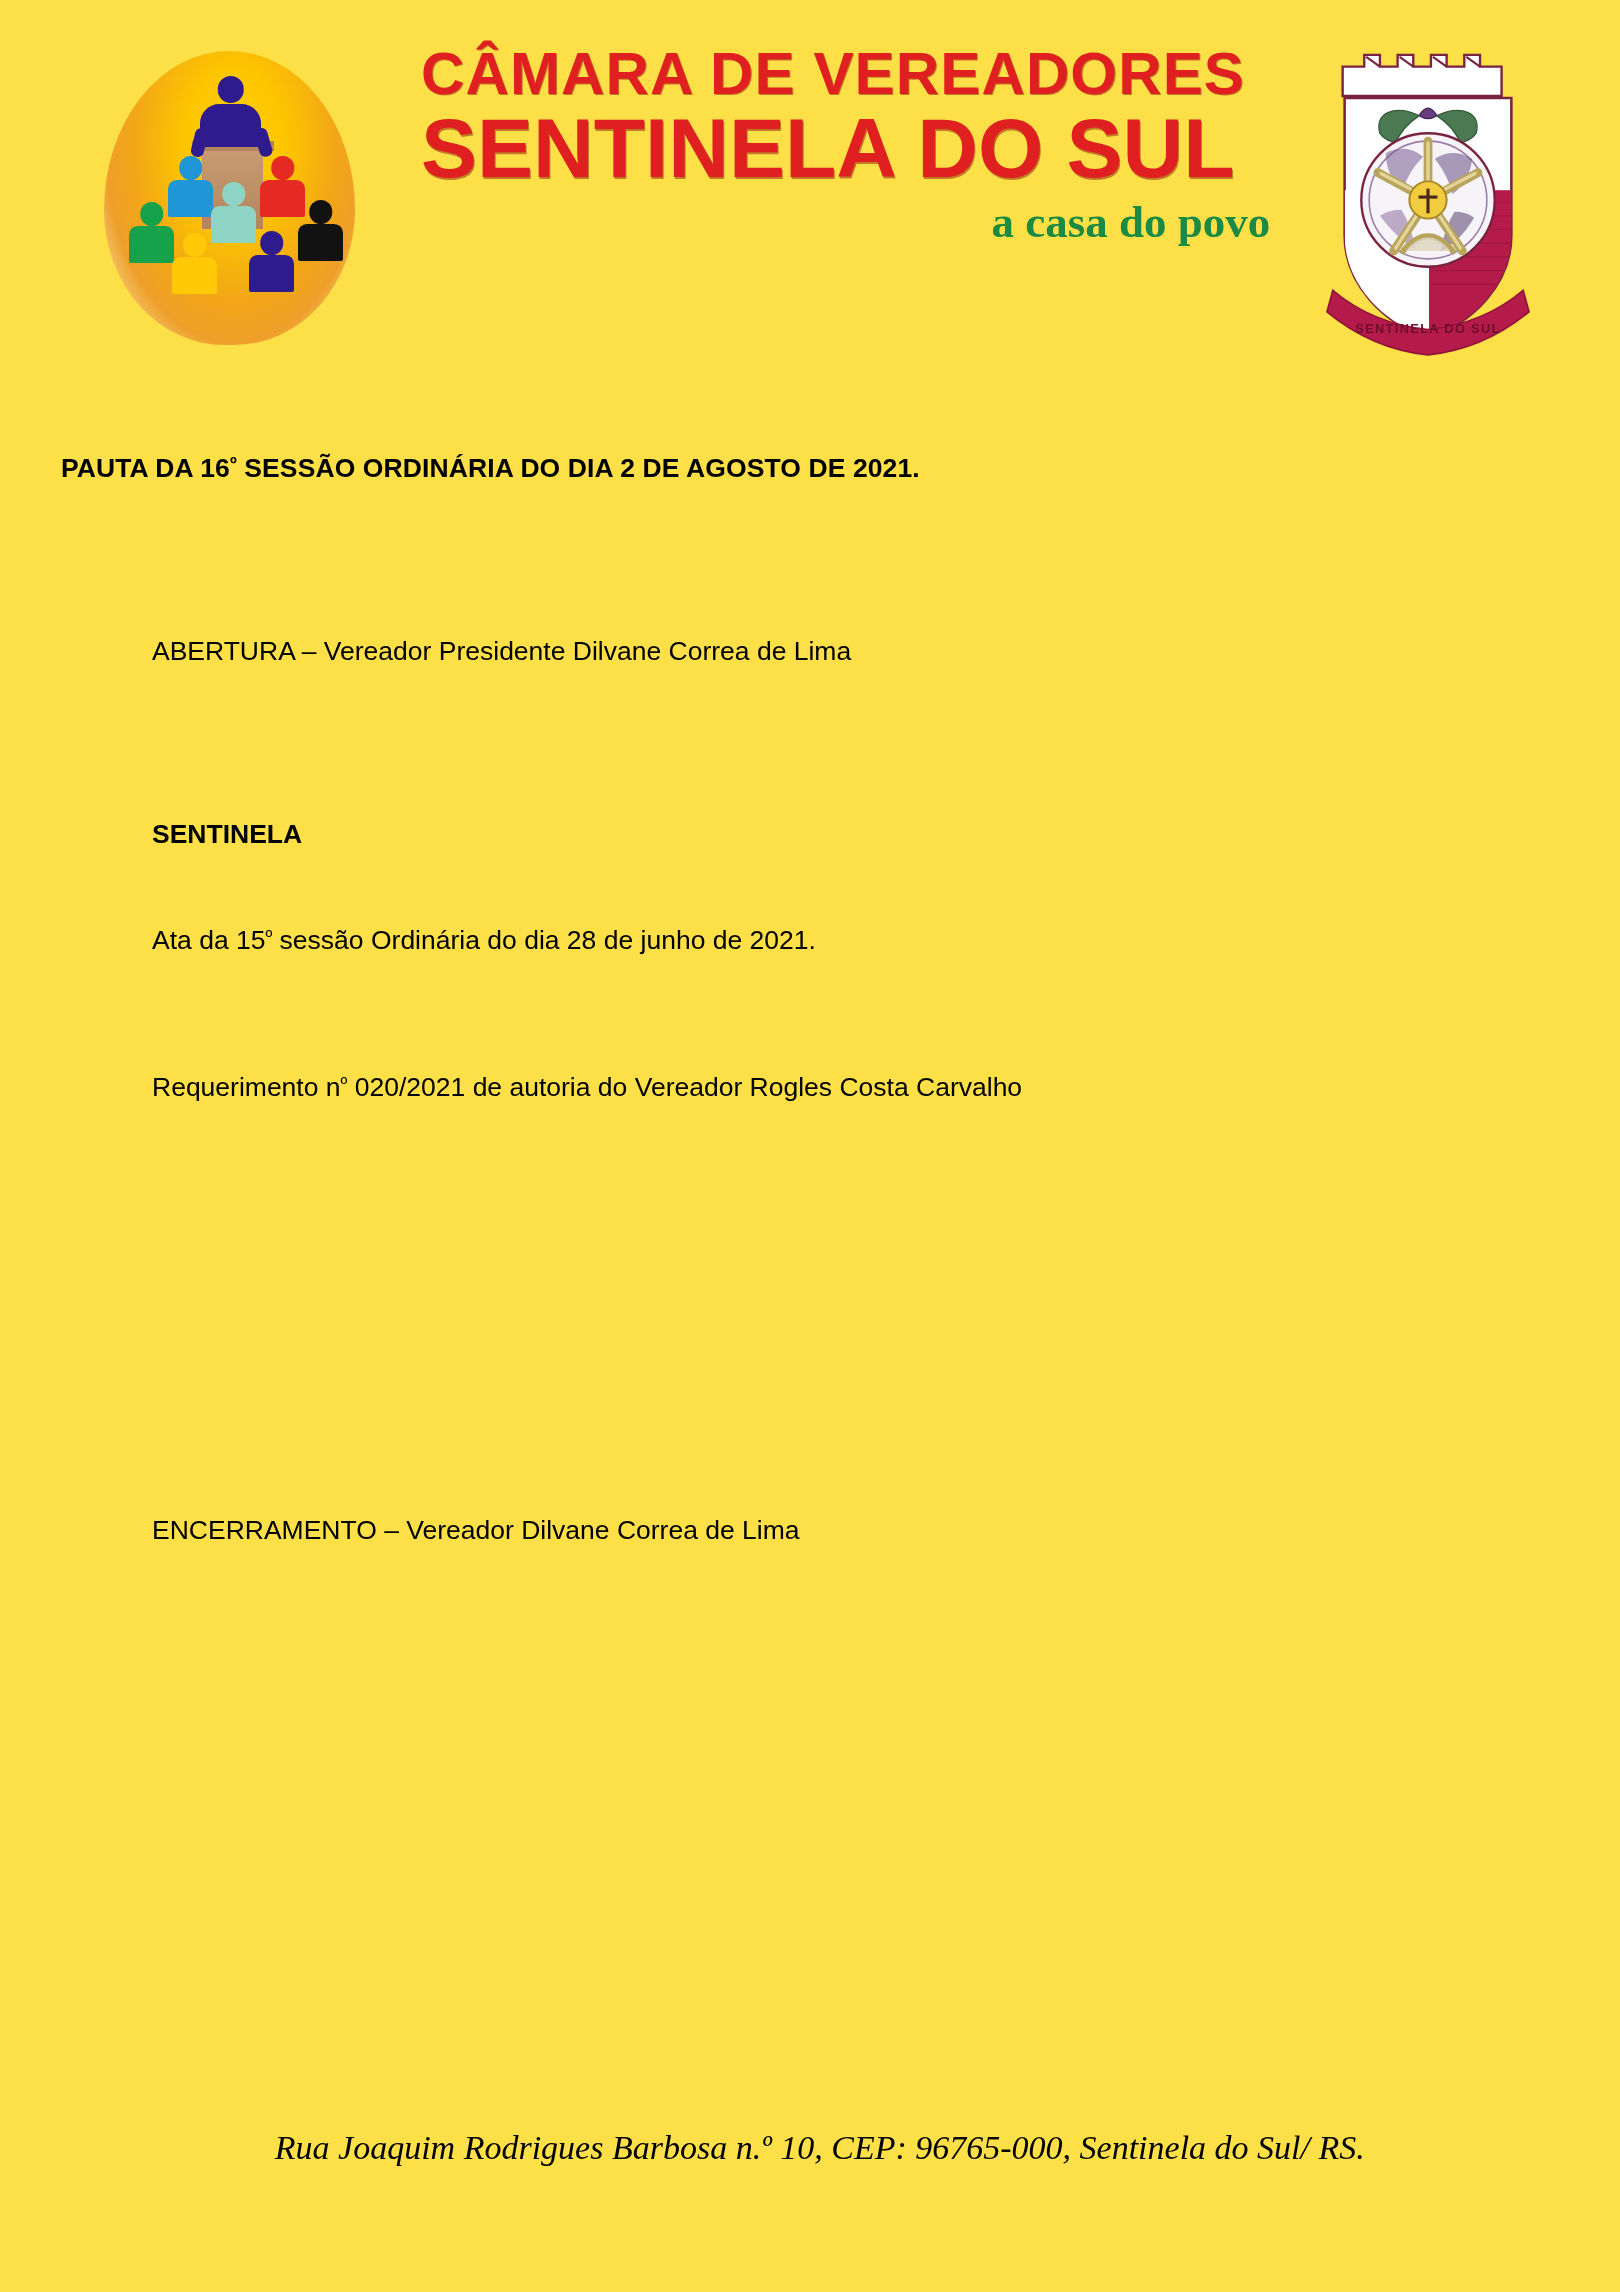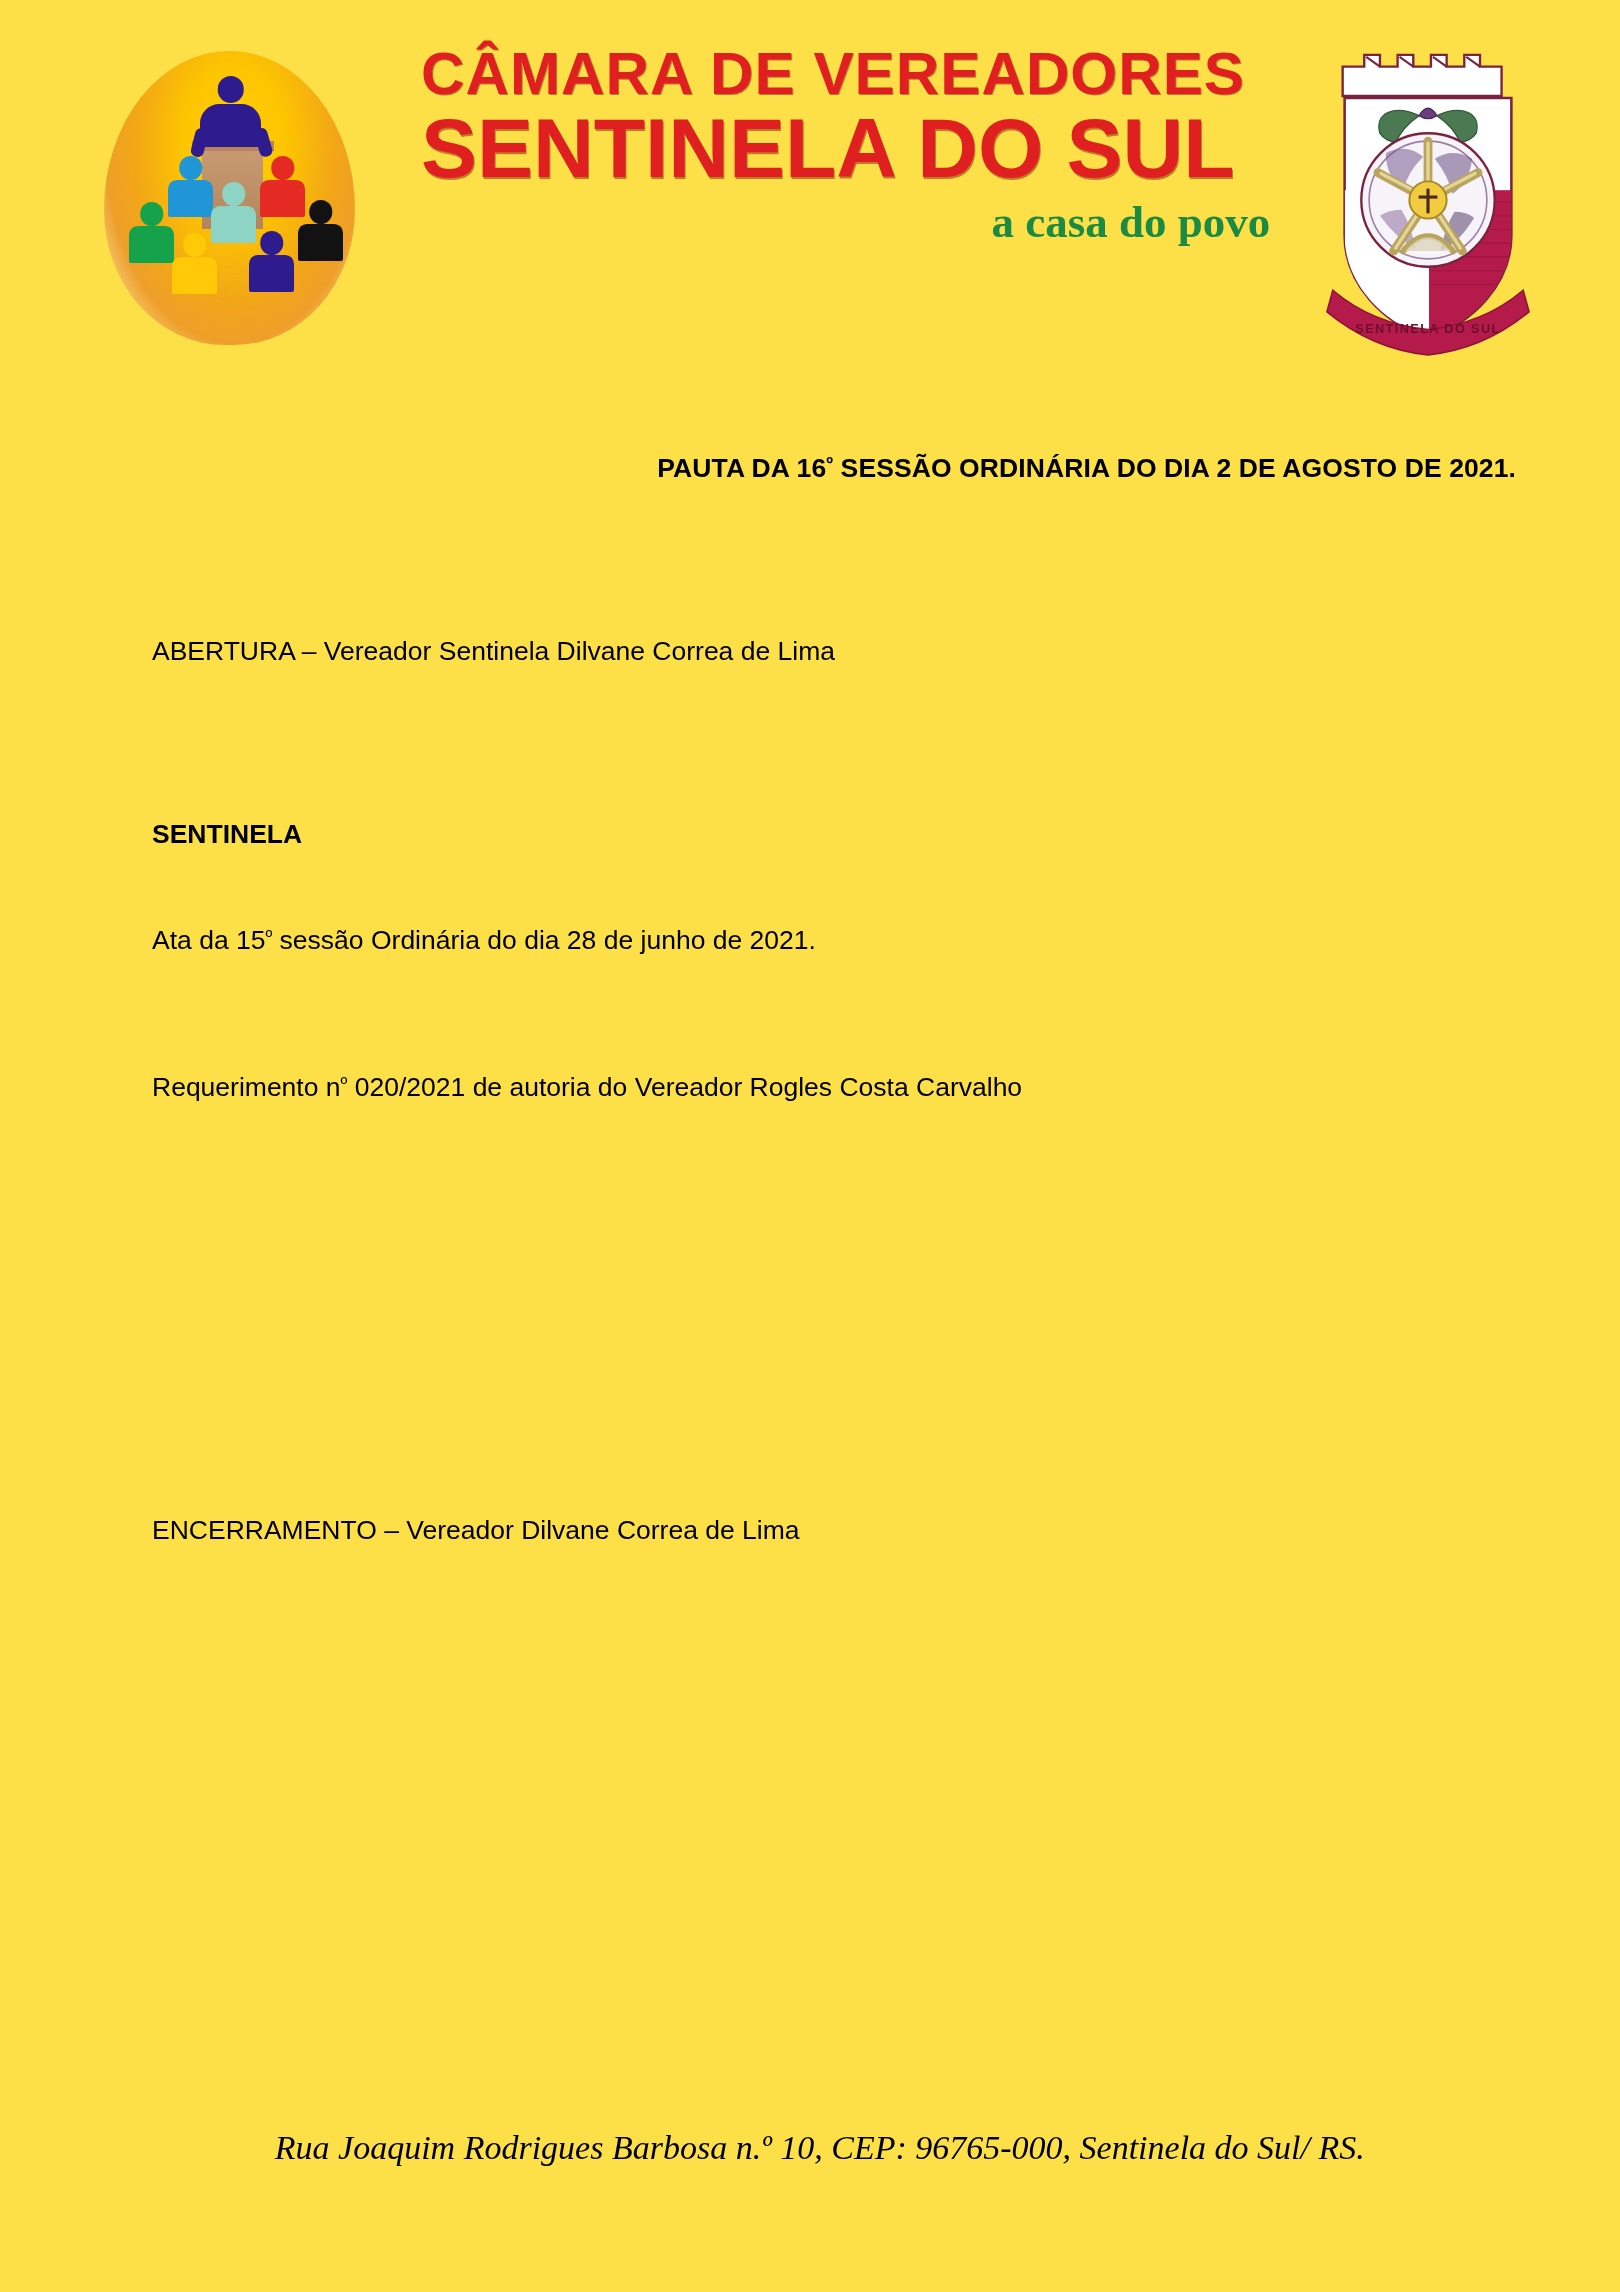--- a/index.html
+++ b/index.html
@@ -164,21 +164,22 @@
     width: 206px;
     height: 314px;
   }
 
   
   .doc-title {
     position: absolute;
     left: 0;
     top: 453px;
     width: 1516px;
-    text-align: right;
+    text-align: left;
+    padding-left: 61px;
     box-sizing: border-box;
     font-size: 26.5px;
     font-weight: bold;
     letter-spacing: 0.1px;
   }
   .doc-title .ord { font-size: 18.6px; vertical-align: 6.9px; }
 
   .body-line {
     position: absolute;
     left: 152px;
@@ -345,21 +346,21 @@
 
         <path d="M8 252 q40 34 97 40 q57 -6 97 -40 l6 22 q-46 38 -103 44 q-57 -6 -103 -44 z" fill="#b51b4a" stroke="#8e1238" stroke-width="1.6"></path>
         <text x="105" y="296" text-anchor="middle" font-family="Liberation Sans, sans-serif" font-size="13" font-weight="bold" fill="#6d0f2c" letter-spacing="1.4">SENTINELA DO SUL</text>
       </svg>
     </div>
 
   </div>
 
   <div class="doc-title"><span>PAUTA DA 16</span><span class="ord">º</span><span> SESSÃO ORDINÁRIA DO DIA 2 DE AGOSTO DE 2021.</span></div>
 
-  <div class="body-line l-abertura"><b>ABERTURA</b><span> – Vereador Sentinela Dilvane Correa de Lima</span></div>
+  <div class="body-line l-abertura"><b>ABERTURA</b><span> – Vereador Presidente Dilvane Correa de Lima</span></div>
 
   <div class="body-line l-expediente">SENTINELA</div>
 
   <div class="body-line l-ata"><b>Ata da 15</b><b class="ord">º</b><b> sessão Ordinária</b><span> do dia 28 de junho de 2021.</span></div>
 
   <div class="body-line l-requerimento"><b>Requerimento n</b><b class="ord">º</b><b> 020/2021</b><span> de autoria do Vereador Rogles Costa Carvalho</span></div>
 
   <div class="body-line l-encerramento"><b>ENCERRAMENTO</b><span> – Vereador Dilvane Correa de Lima</span></div>
 
   <div class="footer">

